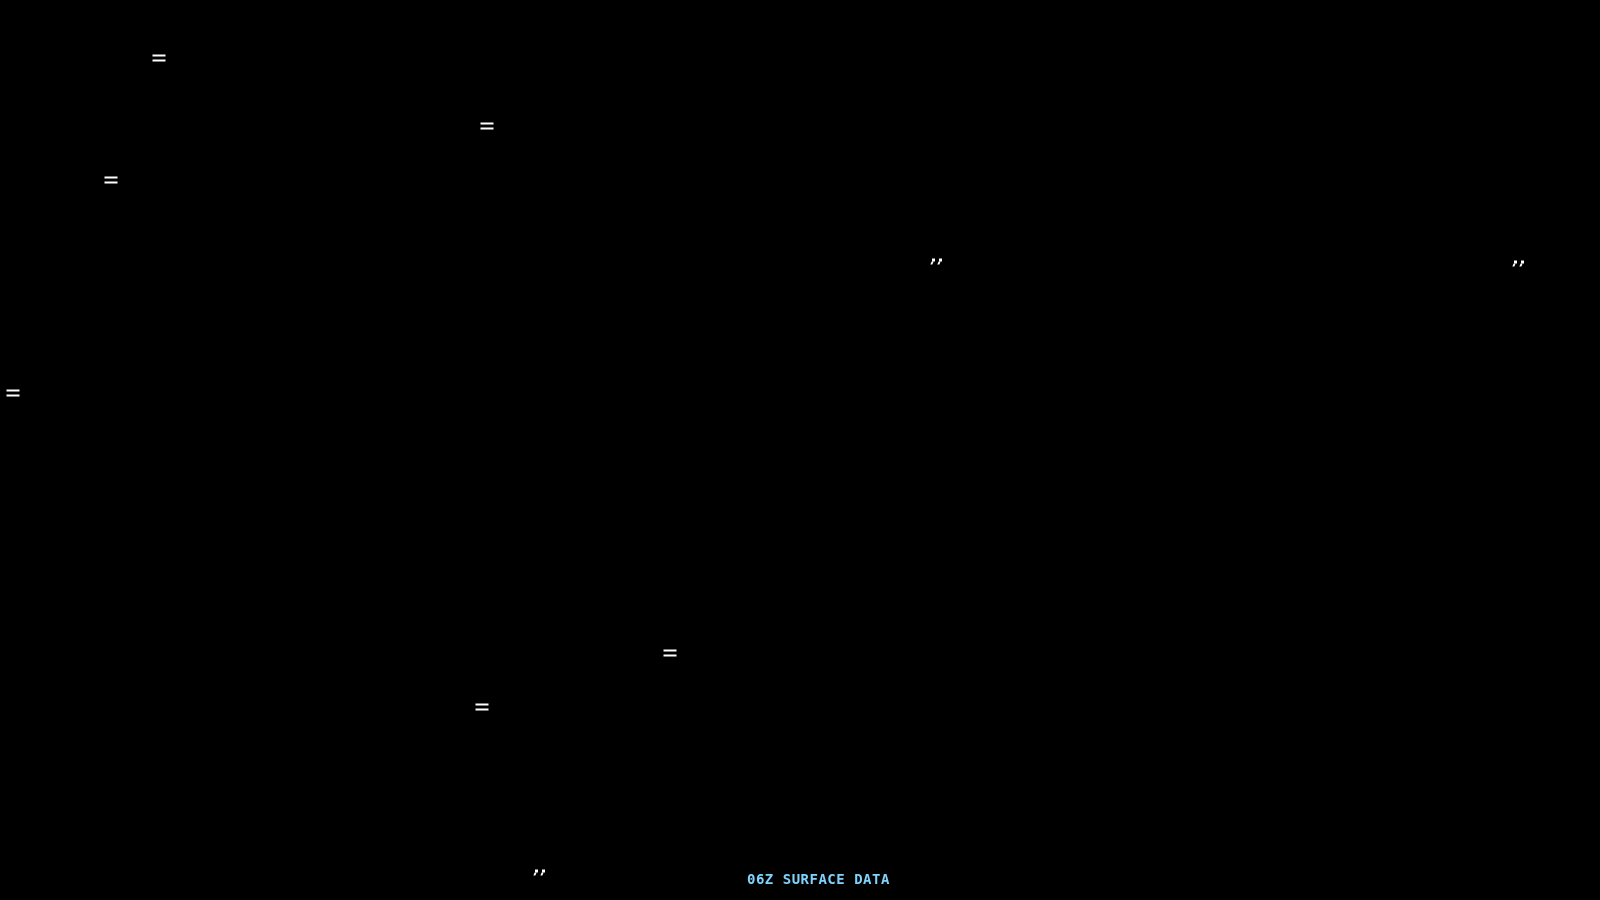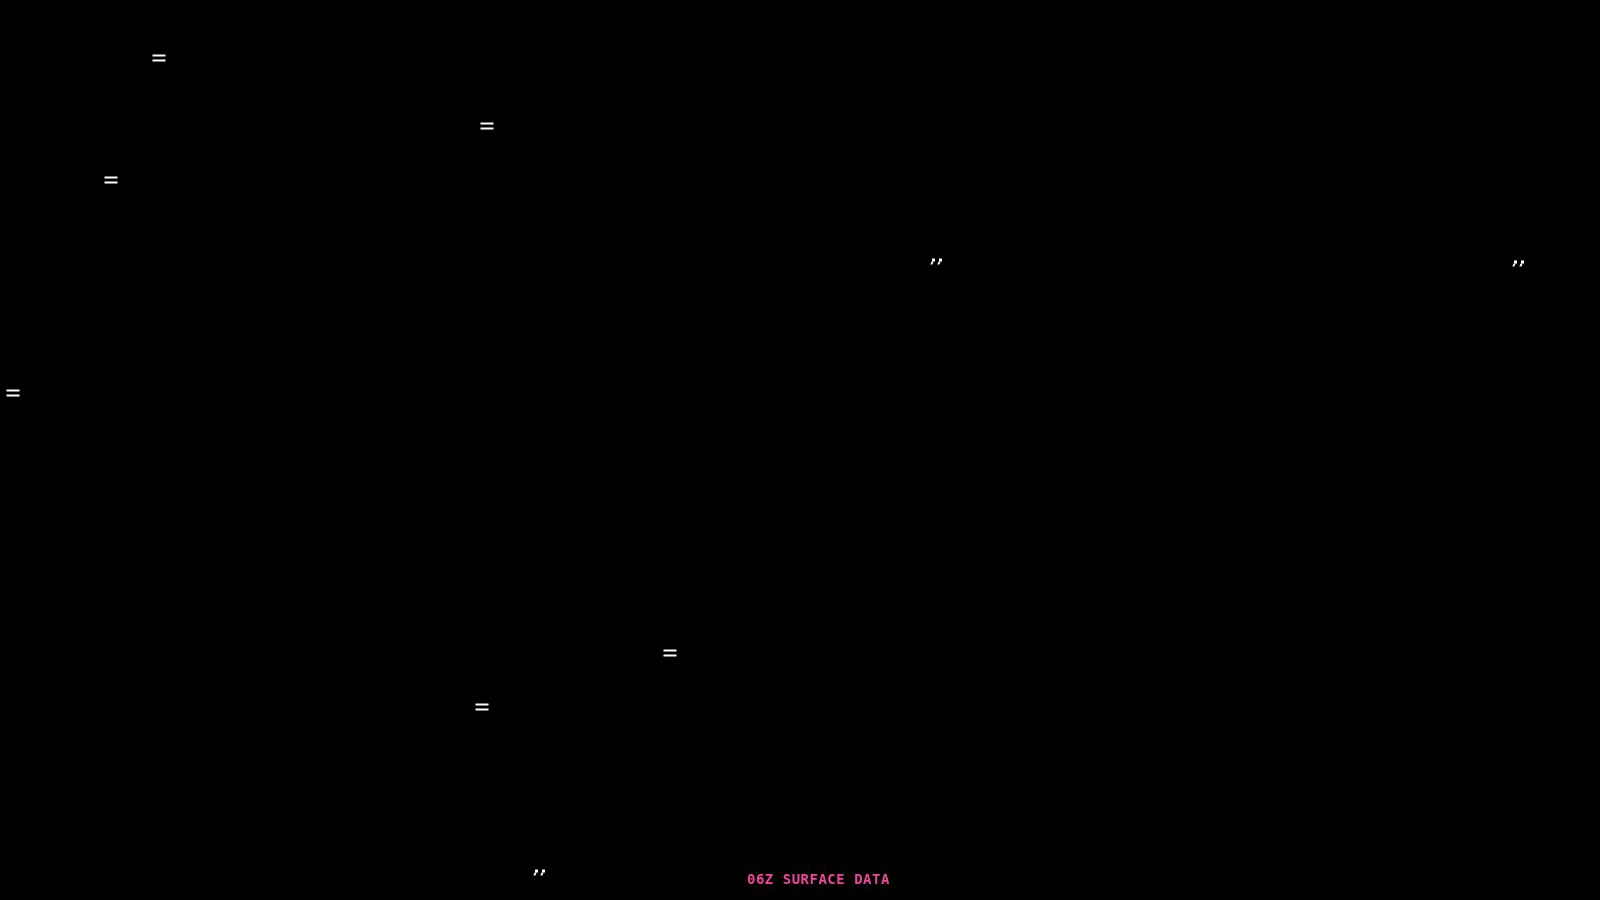--- a/index.html
+++ b/index.html
@@ -51,21 +51,21 @@
     left: -1px;
     width: 2px;
     height: 3px;
     background: #ffffff;
     transform: skewX(-22deg);
   }
   #plot-title {
     position: absolute;
     left: 747px;
     top: 871px;
-    color: #ec4899;
+    color: #7dd3fc;
     font-family: "DejaVu Sans Mono", monospace;
     font-size: 14px;
     font-weight: bold;
     letter-spacing: 0.5px;
     white-space: pre;
   }
 </style>
 </head>
 <body>
 

